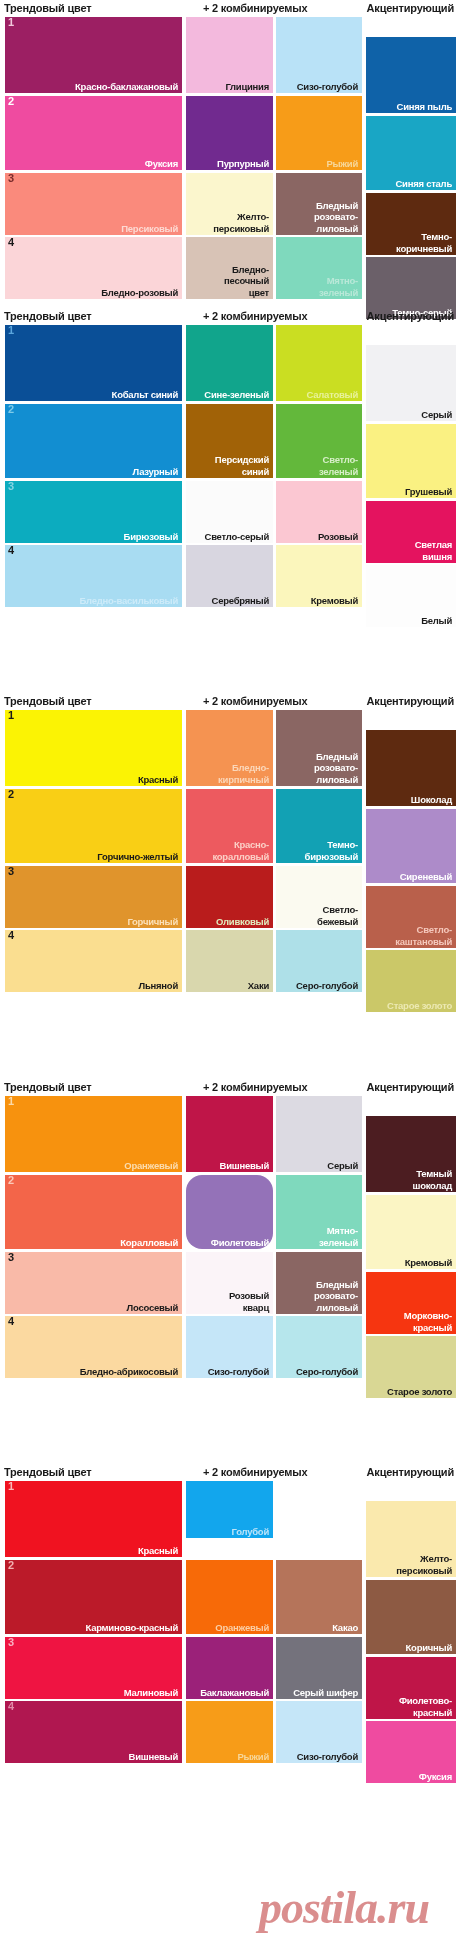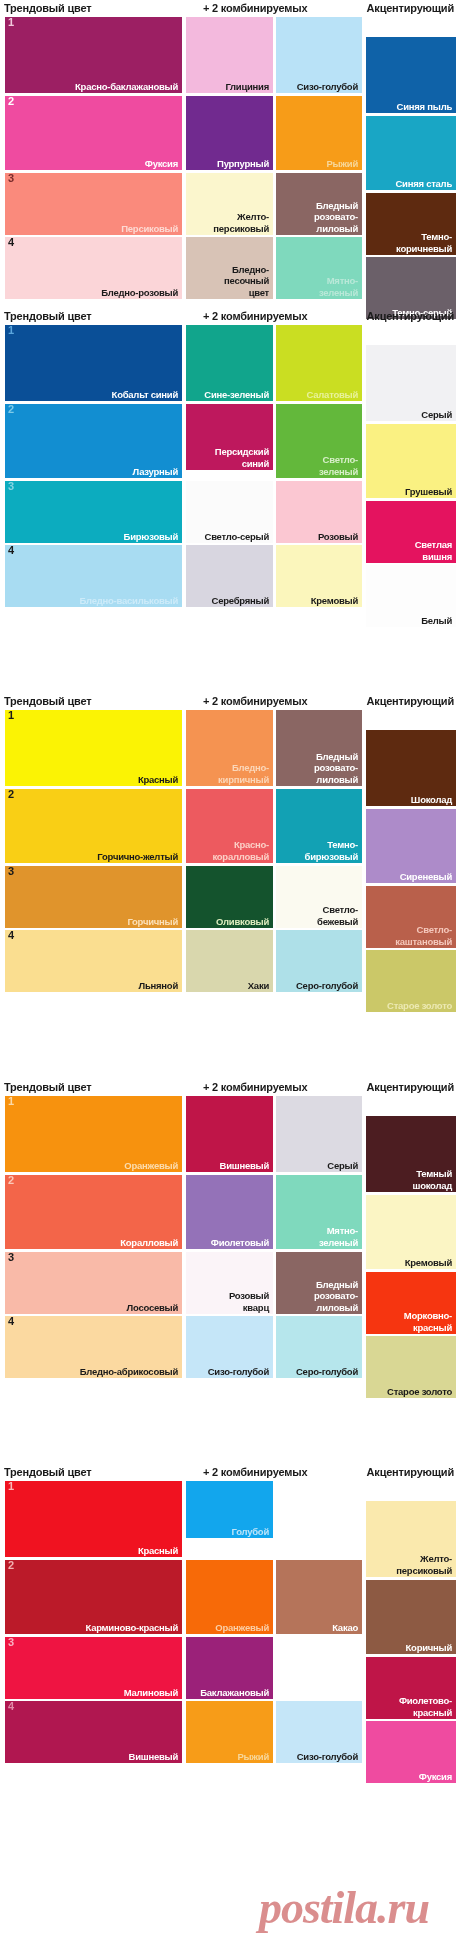--- a/index.html
+++ b/index.html
@@ -176,21 +176,21 @@
       </div>
       <div class="cell c4" style="height: 76px; background: rgb(241, 241, 243);">
         <span class="lbl" style="color: rgb(26, 26, 26);">Серый</span>
       </div>
     </div>
     <div class="row" style="position: absolute; left: 0px; top: 404px; height: 74px;">
       <div class="cell c1" style="height: 74px; background: rgb(18, 142, 209);">
         <span class="num" style="color: rgb(127, 203, 232);">2</span>
         <span class="lbl" style="color: rgb(255, 255, 255);">Лазурный</span>
       </div>
-      <div class="cell c2" style="height: 66px; background: #be185d;">
+      <div class="cell c2" style="height: 74px; background: #a16207;">
         <span class="lbl" style="color: rgb(255, 255, 255);">Персидский
 синий</span>
       </div>
       <div class="cell c3" style="height: 74px; background: rgb(99, 184, 59);">
         <span class="lbl" style="color: rgb(215, 239, 200);">Светло-
 зеленый</span>
       </div>
       <div class="cell c4" style="height: 74px; background: rgb(250, 241, 130);">
         <span class="lbl" style="color: rgb(26, 26, 26);">Грушевый</span>
       </div>
@@ -264,21 +264,21 @@
       </div>
       <div class="cell c4" style="height: 74px; background: rgb(173, 139, 201);">
         <span class="lbl" style="color: rgb(255, 255, 255);">Сиреневый</span>
       </div>
     </div>
     <div class="row" style="position: absolute; left: 0px; top: 866px; height: 62px;">
       <div class="cell c1" style="height: 62px; background: rgb(224, 148, 44);">
         <span class="num" style="color: rgb(26, 26, 26);">3</span>
         <span class="lbl" style="color: rgb(251, 224, 184);">Горчичный</span>
       </div>
-      <div class="cell c2" style="height: 62px; background: #14532d;">
+      <div class="cell c2" style="height: 62px; background: #b91c1c;">
         <span class="lbl" style="color: rgb(224, 238, 192);">Оливковый</span>
       </div>
       <div class="cell c3" style="height: 62px; background: rgb(251, 250, 240);">
         <span class="lbl" style="color: rgb(26, 26, 26);">Светло-
 бежевый</span>
       </div>
       <div class="cell c4" style="height: 62px; background: rgb(185, 96, 75);">
         <span class="lbl" style="color: rgb(245, 200, 188);">Светло-
 каштановый</span>
       </div>
@@ -317,21 +317,21 @@
       <div class="cell c4" style="height: 76px; background: rgb(76, 29, 33);">
         <span class="lbl" style="color: rgb(255, 255, 255);">Темный
 шоколад</span>
       </div>
     </div>
     <div class="row" style="position: absolute; left: 0px; top: 1175px; height: 74px;">
       <div class="cell c1" style="height: 74px; background: rgb(243, 101, 73);">
         <span class="num" style="color: rgb(251, 201, 184);">2</span>
         <span class="lbl" style="color: rgb(255, 255, 255);">Коралловый</span>
       </div>
-      <div class="cell c2" style="height: 74px; background: rgb(148, 114, 184);">
+      <div class="cell c2" style="height: 74px; background: rgb(148, 114, 184); border-radius: 16px;">
         <span class="lbl" style="color: rgb(255, 255, 255);">Фиолетовый</span>
       </div>
       <div class="cell c3" style="height: 74px; background: rgb(127, 217, 189);">
         <span class="lbl" style="color: rgb(255, 255, 255);">Мятно-
 зеленый</span>
       </div>
       <div class="cell c4" style="height: 74px; background: rgb(251, 245, 196);">
         <span class="lbl" style="color: rgb(26, 26, 26);">Кремовый</span>
       </div>
     </div>
@@ -403,20 +403,23 @@
       </div>
     </div>
     <div class="row" style="position: absolute; left: 0px; top: 1637px; height: 62px;">
       <div class="cell c1" style="height: 62px; background: rgb(239, 20, 66);">
         <span class="num" style="color: rgb(249, 176, 194);">3</span>
         <span class="lbl" style="color: rgb(255, 255, 255);">Малиновый</span>
       </div>
       <div class="cell c2" style="height: 62px; background: rgb(155, 33, 121);">
         <span class="lbl" style="color: rgb(255, 255, 255);">Баклажановый</span>
       </div>
+      <div class="cell c3" style="height: 62px; background: rgb(116, 114, 124);">
+        <span class="lbl" style="color: rgb(255, 255, 255);">Серый шифер</span>
+      </div>
       <div class="cell c4" style="height: 62px; background: rgb(191, 21, 72);">
         <span class="lbl" style="color: rgb(255, 255, 255);">Фиолетово-
 красный</span>
       </div>
     </div>
     <div class="row" style="position: absolute; left: 0px; top: 1701px; height: 62px;">
       <div class="cell c1" style="height: 62px; background: rgb(176, 23, 80);">
         <span class="num" style="color: rgb(224, 138, 168);">4</span>
         <span class="lbl" style="color: rgb(255, 255, 255);">Вишневый</span>
       </div>

